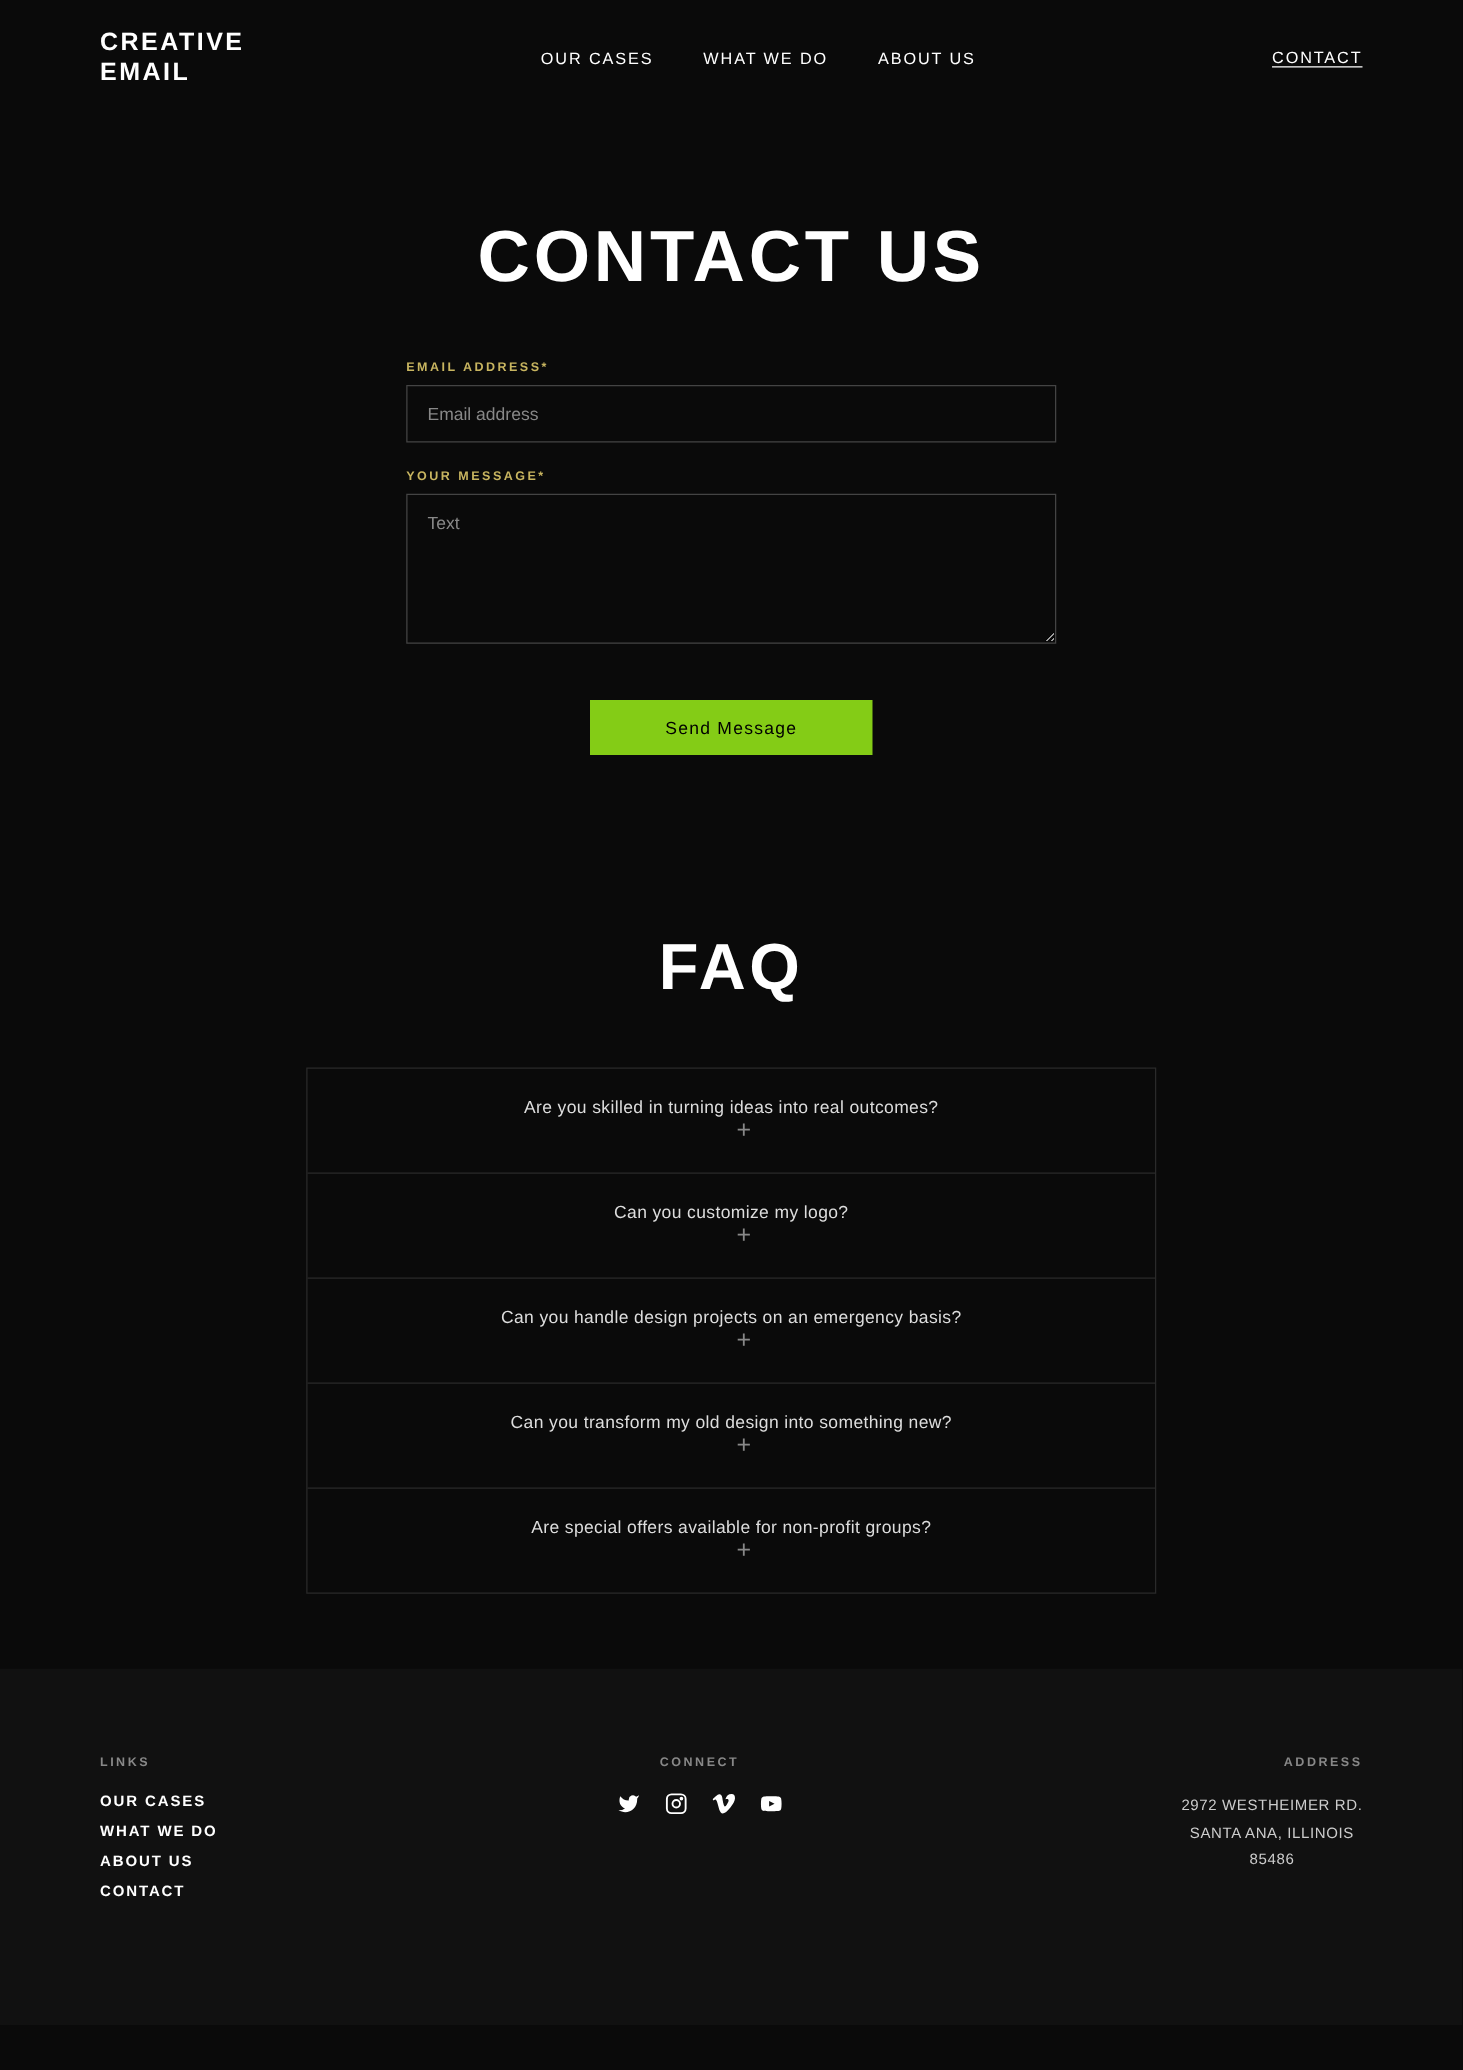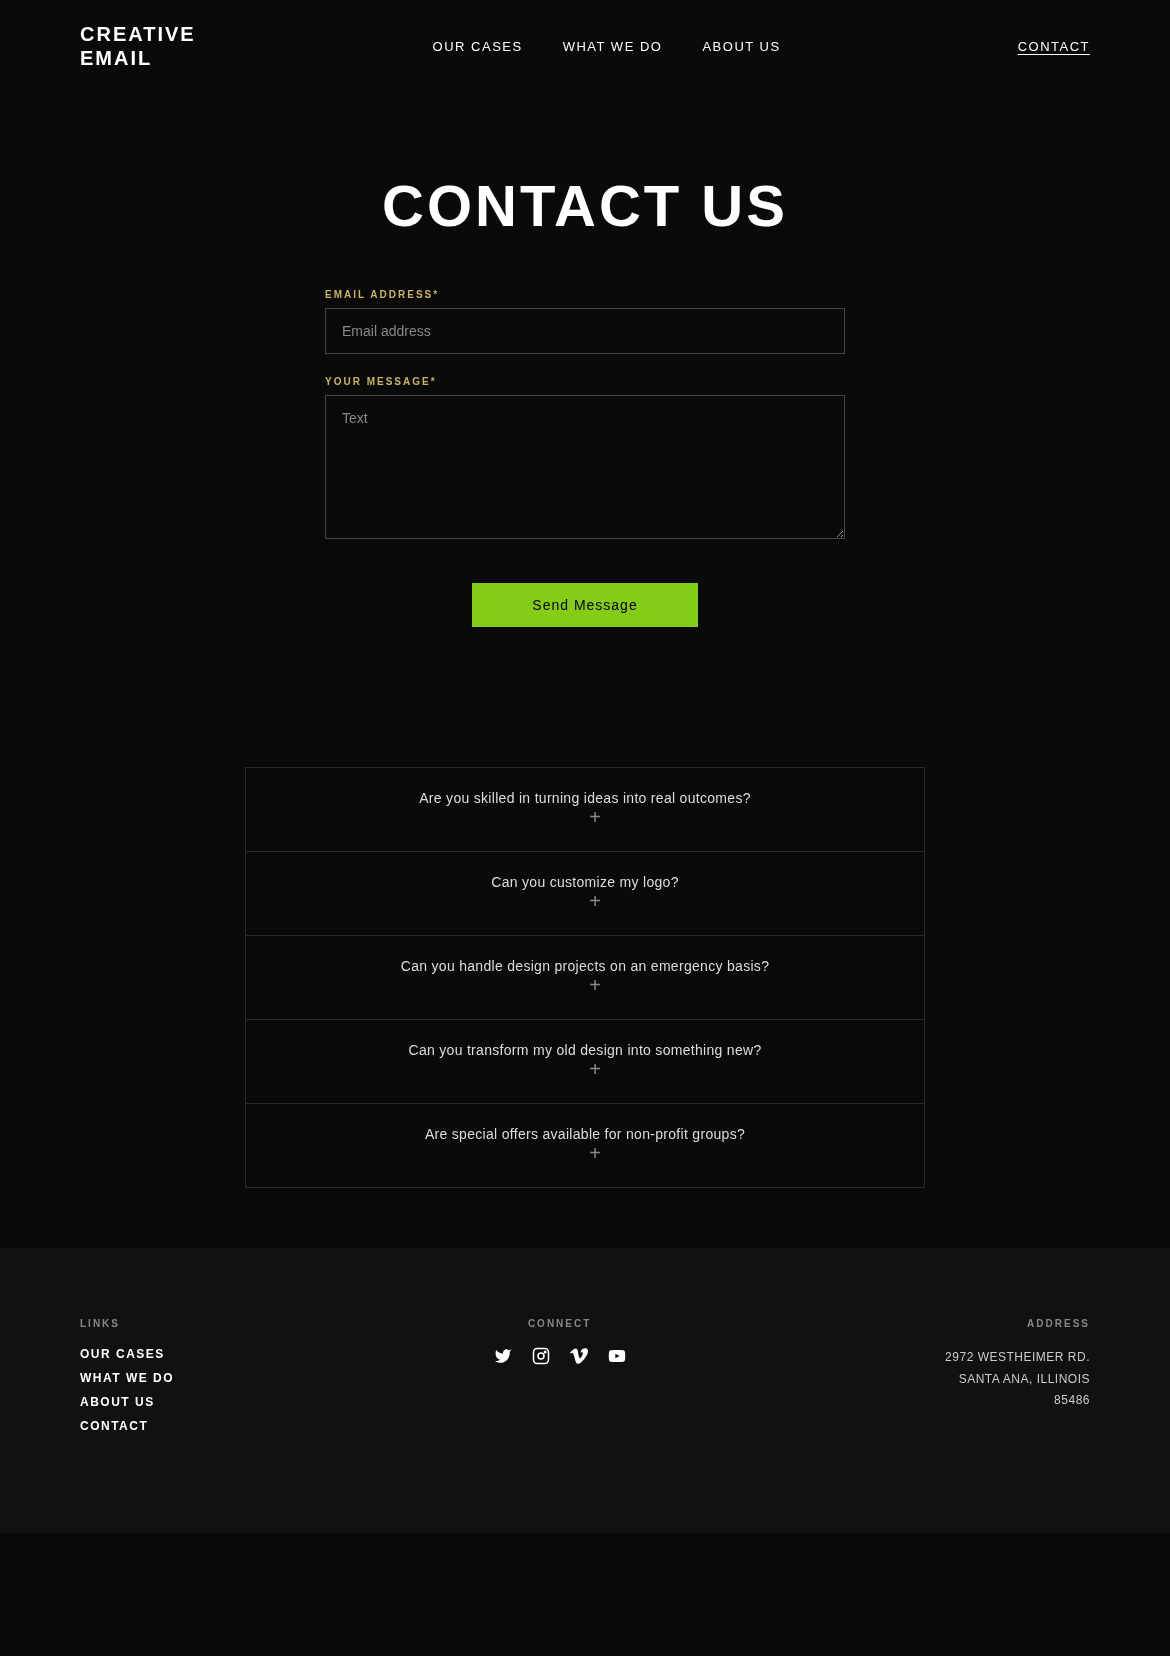--- a/index.html
+++ b/index.html
@@ -83,21 +83,21 @@
       color: #fff;
       padding: 14px 16px;
       font-size: 14px;
       outline: none;
       font-family: inherit;
     }
     .form-input::placeholder, .form-textarea::placeholder {
       color: #888;
     }
     .form-textarea {
-      height: 144px;
+      height: 120px;
       resize: vertical;
     }
 
     .send-btn-wrapper {
       text-align: center;
       margin-top: 40px;
     }
     .send-btn {
       background: #84cc16;
       color: #000;
@@ -181,21 +181,21 @@
       align-items: center;
       margin-top: 4px;
     }
     .social-icon {
       color: #fff;
       font-size: 18px;
       cursor: pointer;
       text-decoration: none;
     }
     .footer-address {
-      text-align: right;
+      text-align: center;
       font-size: 12px;
       color: #ccc;
       line-height: 1.8;
       letter-spacing: 0.5px;
     }
   </style>
 </head>
 <body>
 
 <nav>
@@ -233,20 +233,21 @@
       <textarea class="form-textarea" placeholder="Text" style=""></textarea>
     </div>
 
     <div class="send-btn-wrapper">
       <button type="submit" class="send-btn">Send Message</button>
     </div>
   </form>
 </section>
 
 <section class="faq-section">
+  <h2 class="faq-title">FAQ</h2>
 
   <div class="faq-list">
     <div class="faq-item">
       <span class="faq-question">Are you skilled in turning ideas into real outcomes?</span>
       <span class="faq-icon">+</span>
     </div>
     <div class="faq-item">
       <span class="faq-question">Can you customize my logo?</span>
       <span class="faq-icon">+</span>
     </div>

